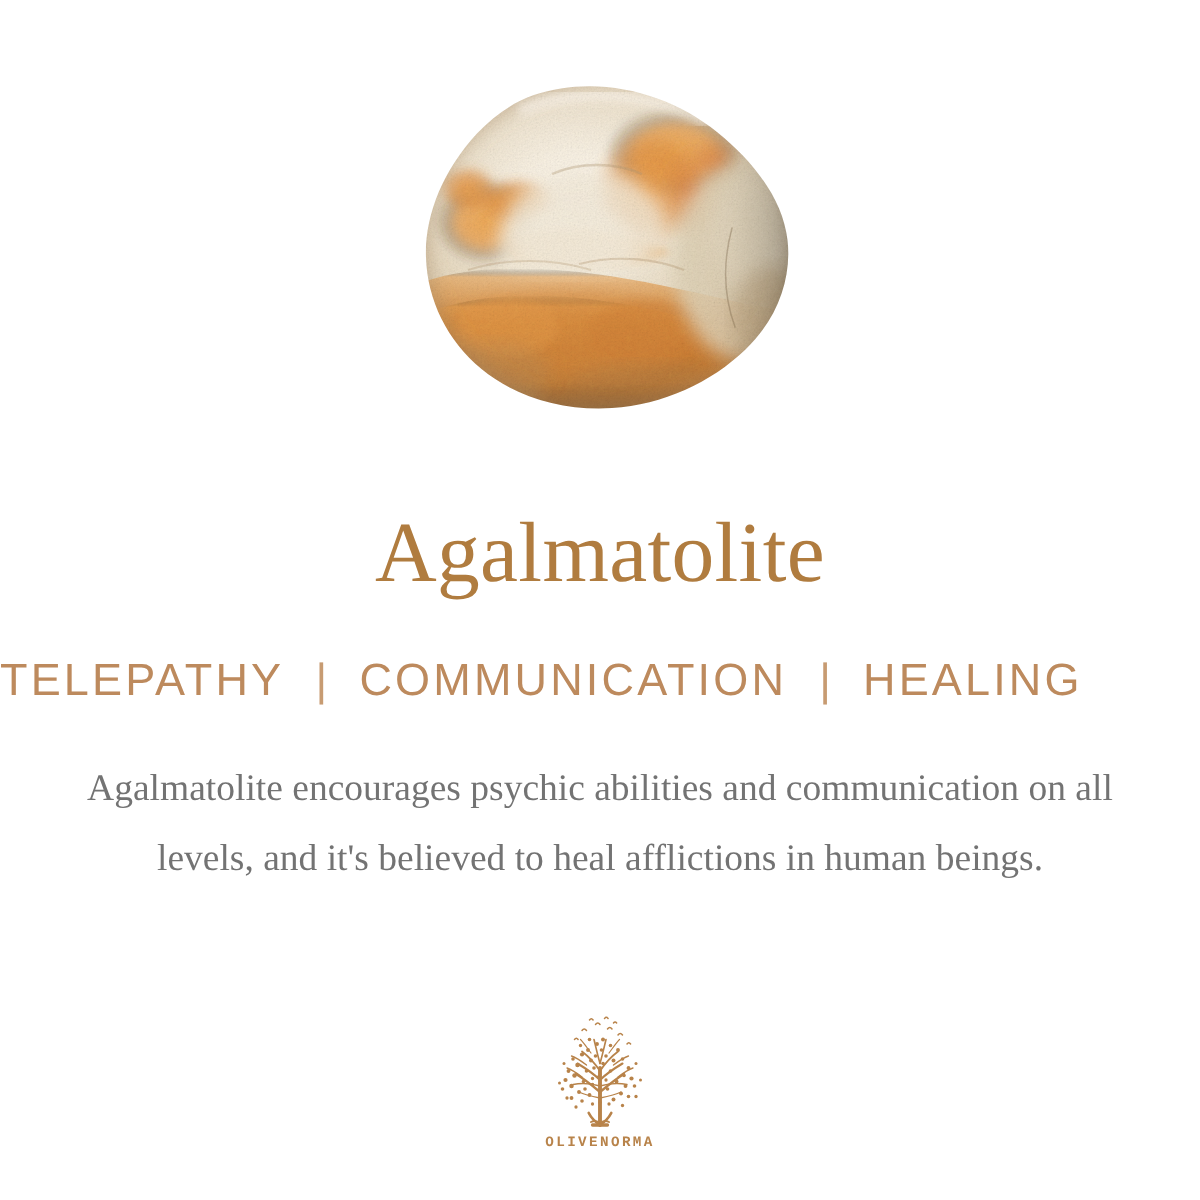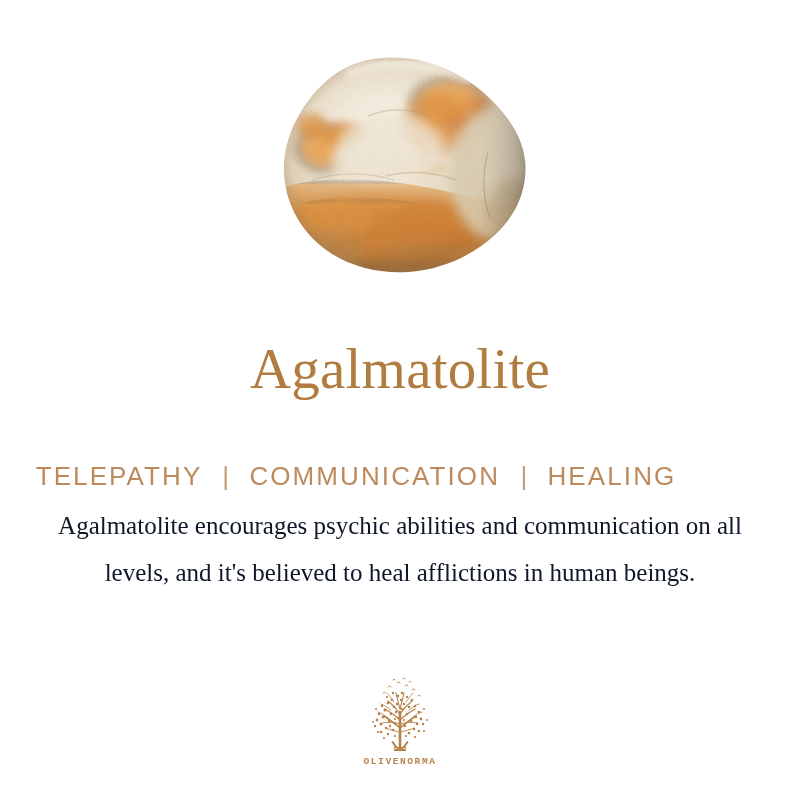--- a/index.html
+++ b/index.html
@@ -56,25 +56,25 @@
     font-weight: 400;
     color: #b07c3f;
     letter-spacing: 0.2px;
     white-space: nowrap;
   }
 
   
   .keywords {
     position: absolute;
     left: 0;
-    top: 461px;
+    top: 439px;
     width: 712px;
     text-align: center;
     font-family: "Liberation Sans", "DejaVu Sans", sans-serif;
-    font-size: 26px;
+    font-size: 30px;
     line-height: 30px;
     font-weight: 300;
     color: #bd8a5d;
     letter-spacing: 2.1px;
     white-space: nowrap;
   }
   .keywords .kw {
     display: inline;
   }
   .keywords .sep {
@@ -90,21 +90,21 @@
     position: absolute;
     left: 50%;
     transform: translateX(-50%);
     top: 502px;
     width: 690px;
     text-align: center;
     font-family: "Liberation Serif", "DejaVu Serif", serif;
     font-size: 25px;
     line-height: 47px;
     font-weight: 400;
-    color: #0f172a;
+    color: #737373;
   }
 
   
   .logo {
     position: absolute;
     left: 50%;
     transform: translateX(-50%);
     top: 676px;
     width: 120px;
     text-align: center;

